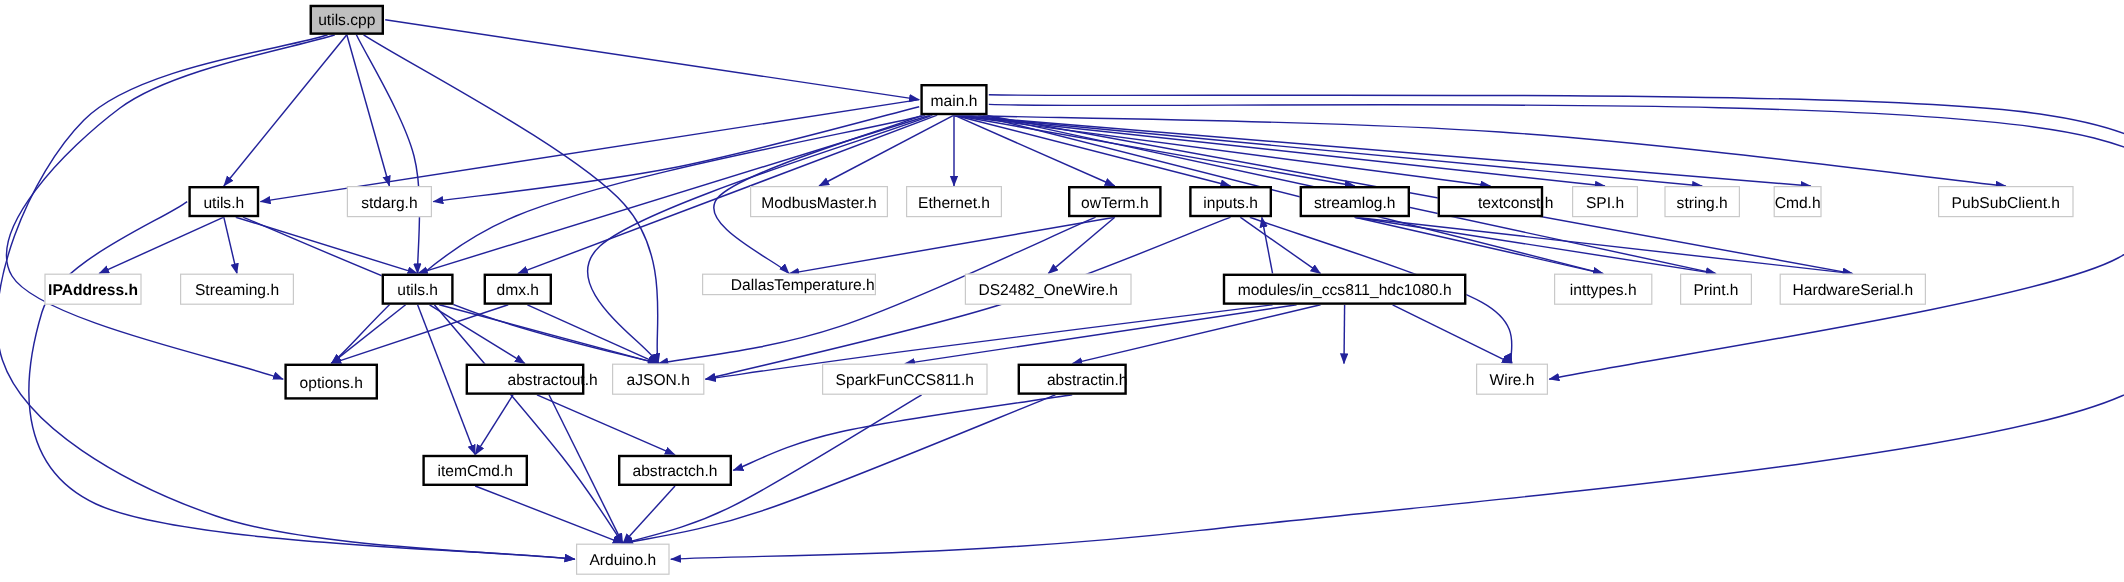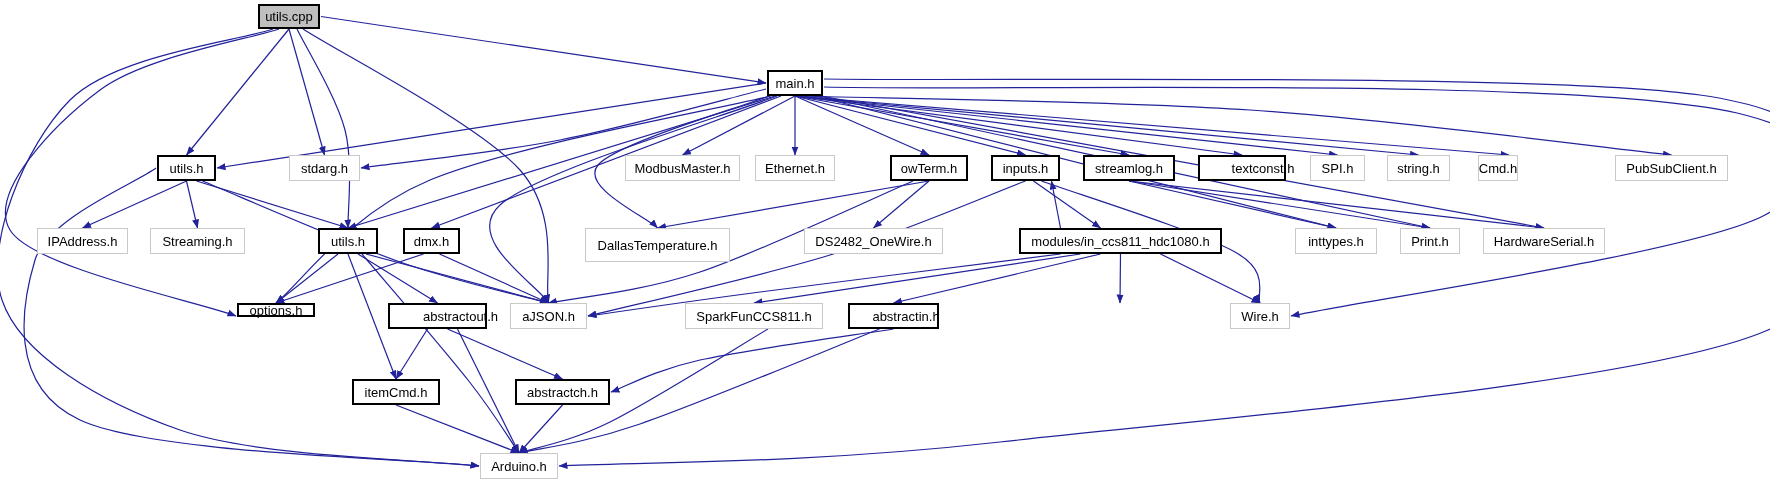--- a/index.html
+++ b/index.html
@@ -123,51 +123,51 @@
     </div>
   <div class="node external" style="left: 1387px; top: 155px; width: 63px; height: 26px;">
       <span>string.h</span>
     </div>
   <div class="node external" style="left: 1478px; top: 155px; width: 40px; height: 26px;">
       <span>Cmd.h</span>
     </div>
   <div class="node external" style="left: 1615px; top: 155px; width: 113px; height: 26px;">
       <span>PubSubClient.h</span>
     </div>
-  <div class="node external" style="left: 37px; top: 228px; width: 91px; height: 26px;">
+  <div class="node external" style="left: 37px; top: 228px; width: 81px; height: 26px; font-weight: bold;">
       <span>IPAddress.h</span>
     </div>
   <div class="node external" style="left: 150px; top: 228px; width: 95px; height: 26px; text-align: center;">
       <span>Streaming.h</span>
     </div>
   <div class="node internal" style="left: 318px; top: 228px; width: 60px; height: 26px;">
       <span>utils.h</span>
     </div>
   <div class="node internal" style="left: 403px; top: 228px; width: 57px; height: 26px;">
       <span>dmx.h</span>
     </div>
-  <div class="node external" style="left: 585px; top: 228px; width: 145px; height: 34px;">
+  <div class="node external" style="left: 585px; top: 228px; width: 145px; height: 18px; justify-content: flex-end;">
       <span>DallasTemperature.h</span>
     </div>
   <div class="node external" style="left: 804px; top: 228px; width: 139px; height: 26px;">
       <span>DS2482_OneWire.h</span>
     </div>
   <div class="node internal" style="left: 1019px; top: 228px; width: 203px; height: 26px;">
       <span>modules/in_ccs811_hdc1080.h</span>
     </div>
   <div class="node external" style="left: 1295px; top: 228px; width: 82px; height: 26px;">
       <span>inttypes.h</span>
     </div>
   <div class="node external" style="left: 1400px; top: 228px; width: 60px; height: 26px;">
       <span>Print.h</span>
     </div>
   <div class="node external" style="left: 1483px; top: 228px; width: 122px; height: 26px;">
       <span>HardwareSerial.h</span>
     </div>
-  <div class="node internal" style="left: 237px; top: 303px; width: 78px; height: 14px;">
+  <div class="node internal" style="left: 237px; top: 303px; width: 78px; height: 30px;">
       <span>options.h</span>
     </div>
   <div class="node internal" style="left: 388px; top: 303px; width: 99px; height: 26px; padding-left: 46px;">
       <span>abstractout.h</span>
     </div>
   <div class="node external" style="left: 510px; top: 303px; width: 77px; height: 26px;">
       <span>aJSON.h</span>
     </div>
   <div class="node external" style="left: 685px; top: 303px; width: 138px; height: 26px;">
       <span>SparkFunCCS811.h</span>

